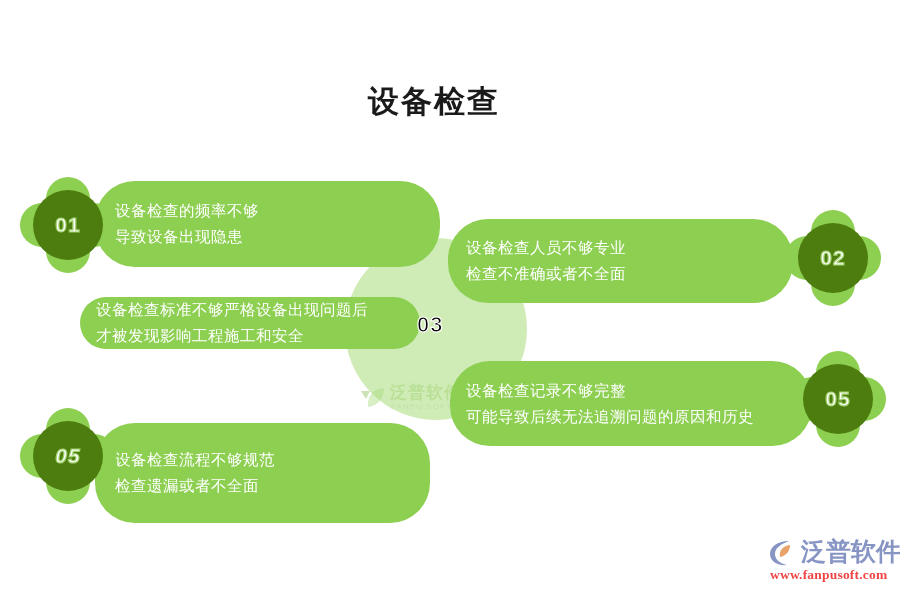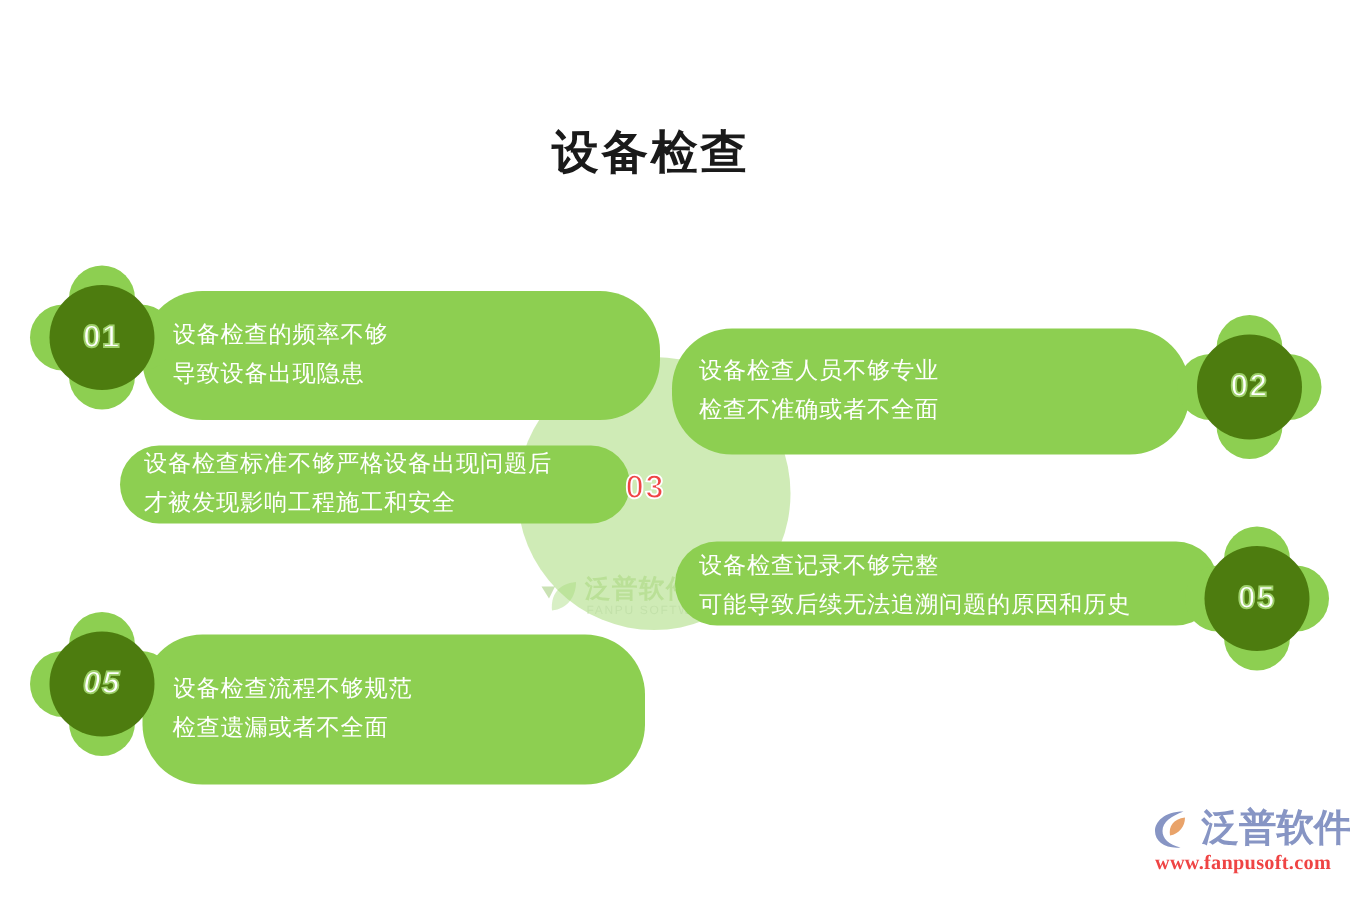--- a/index.html
+++ b/index.html
@@ -94,24 +94,24 @@
     justify-content: center;
   }
   .bar .line {
     color: #ffffff;
     font-size: 15.5px;
     line-height: 26px;
     white-space: nowrap;
     letter-spacing: 0.5px;
   }
 
-  #bar-01 { left: 95px;  top: 194px; width: 345px; height: 86px; padding-left: 20px; }
+  #bar-01 { left: 95px;  top: 181px; width: 345px; height: 86px; padding-left: 20px; }
   #bar-02 { left: 448px; top: 219px; width: 345px; height: 84px; padding-left: 18px; }
   #bar-03 { left: 80px;  top: 297px; width: 340px; height: 52px; padding-left: 16px; }
-  #bar-04 { left: 450px; top: 361px; width: 362px; height: 56px; padding-left: 16px; justify-content: flex-end; }
+  #bar-04 { left: 450px; top: 361px; width: 362px; height: 85px; padding-left: 16px; }
   #bar-05 { left: 95px;  top: 423px; width: 335px; height: 100px; padding-left: 20px; }
 
   
   .flower {
     position: absolute;
     width: 96px;
     height: 96px;
   }
   .flower .petal {
     position: absolute;
@@ -147,21 +147,21 @@
   #flower-04 { left: 790px; top: 351px; }
   #flower-05 { left: 20px;  top: 408px; font-style: italic; }
 
   
   #num-03 {
     position: absolute;
     left: 417px;
     top: 312px;
     font-size: 22px;
     font-weight: bold;
-    color: #ef4444;
+    color: #000000;
     -webkit-text-stroke: 1.2px #ffffff;
     letter-spacing: 1px;
   }
 
   
   #logo {
     position: absolute;
     left: 768px;
     top: 536px;
     width: 124px;

